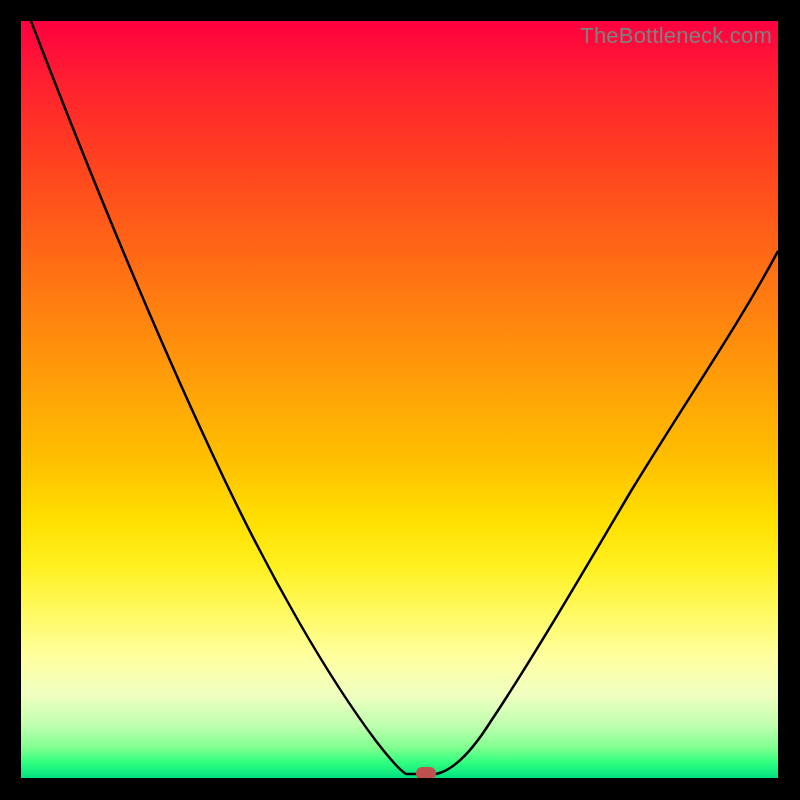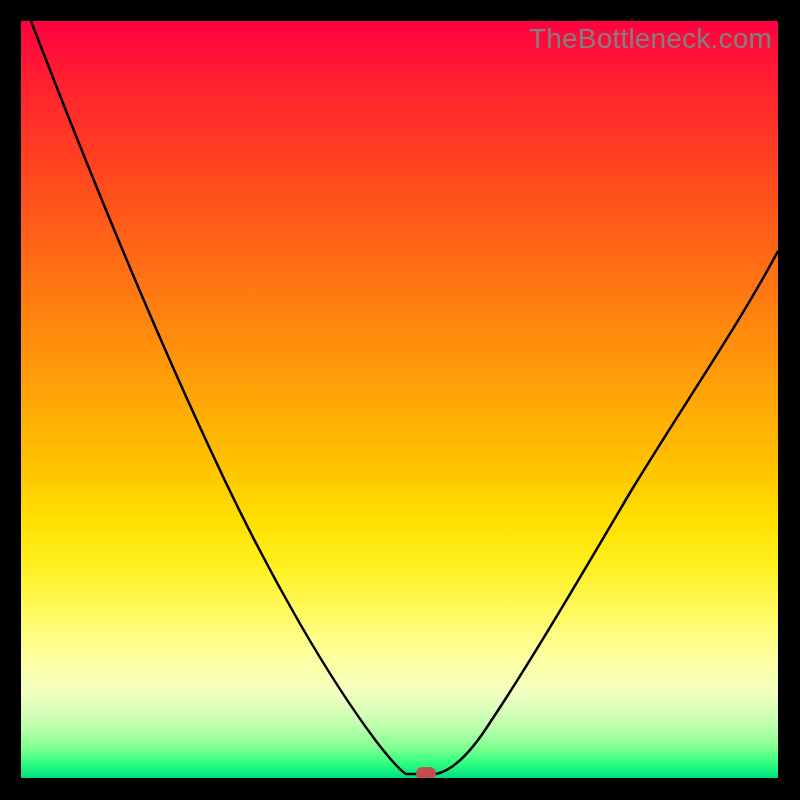--- a/index.html
+++ b/index.html
@@ -39,21 +39,21 @@
       #80ff90 96%,
       #30ff80 98%,
       #00e080 100%
     );
   }
   .watermark {
     position: absolute;
     top: 2px;
     right: 6px;
     color: #808080;
-    font-size: 28px;
+    font-size: 22px;
     font-weight: normal;
     letter-spacing: 0.2px;
   }
   svg.curves {
     position: absolute;
     left: 0;
     top: 0;
     width: 757px;
     height: 757px;
   }

